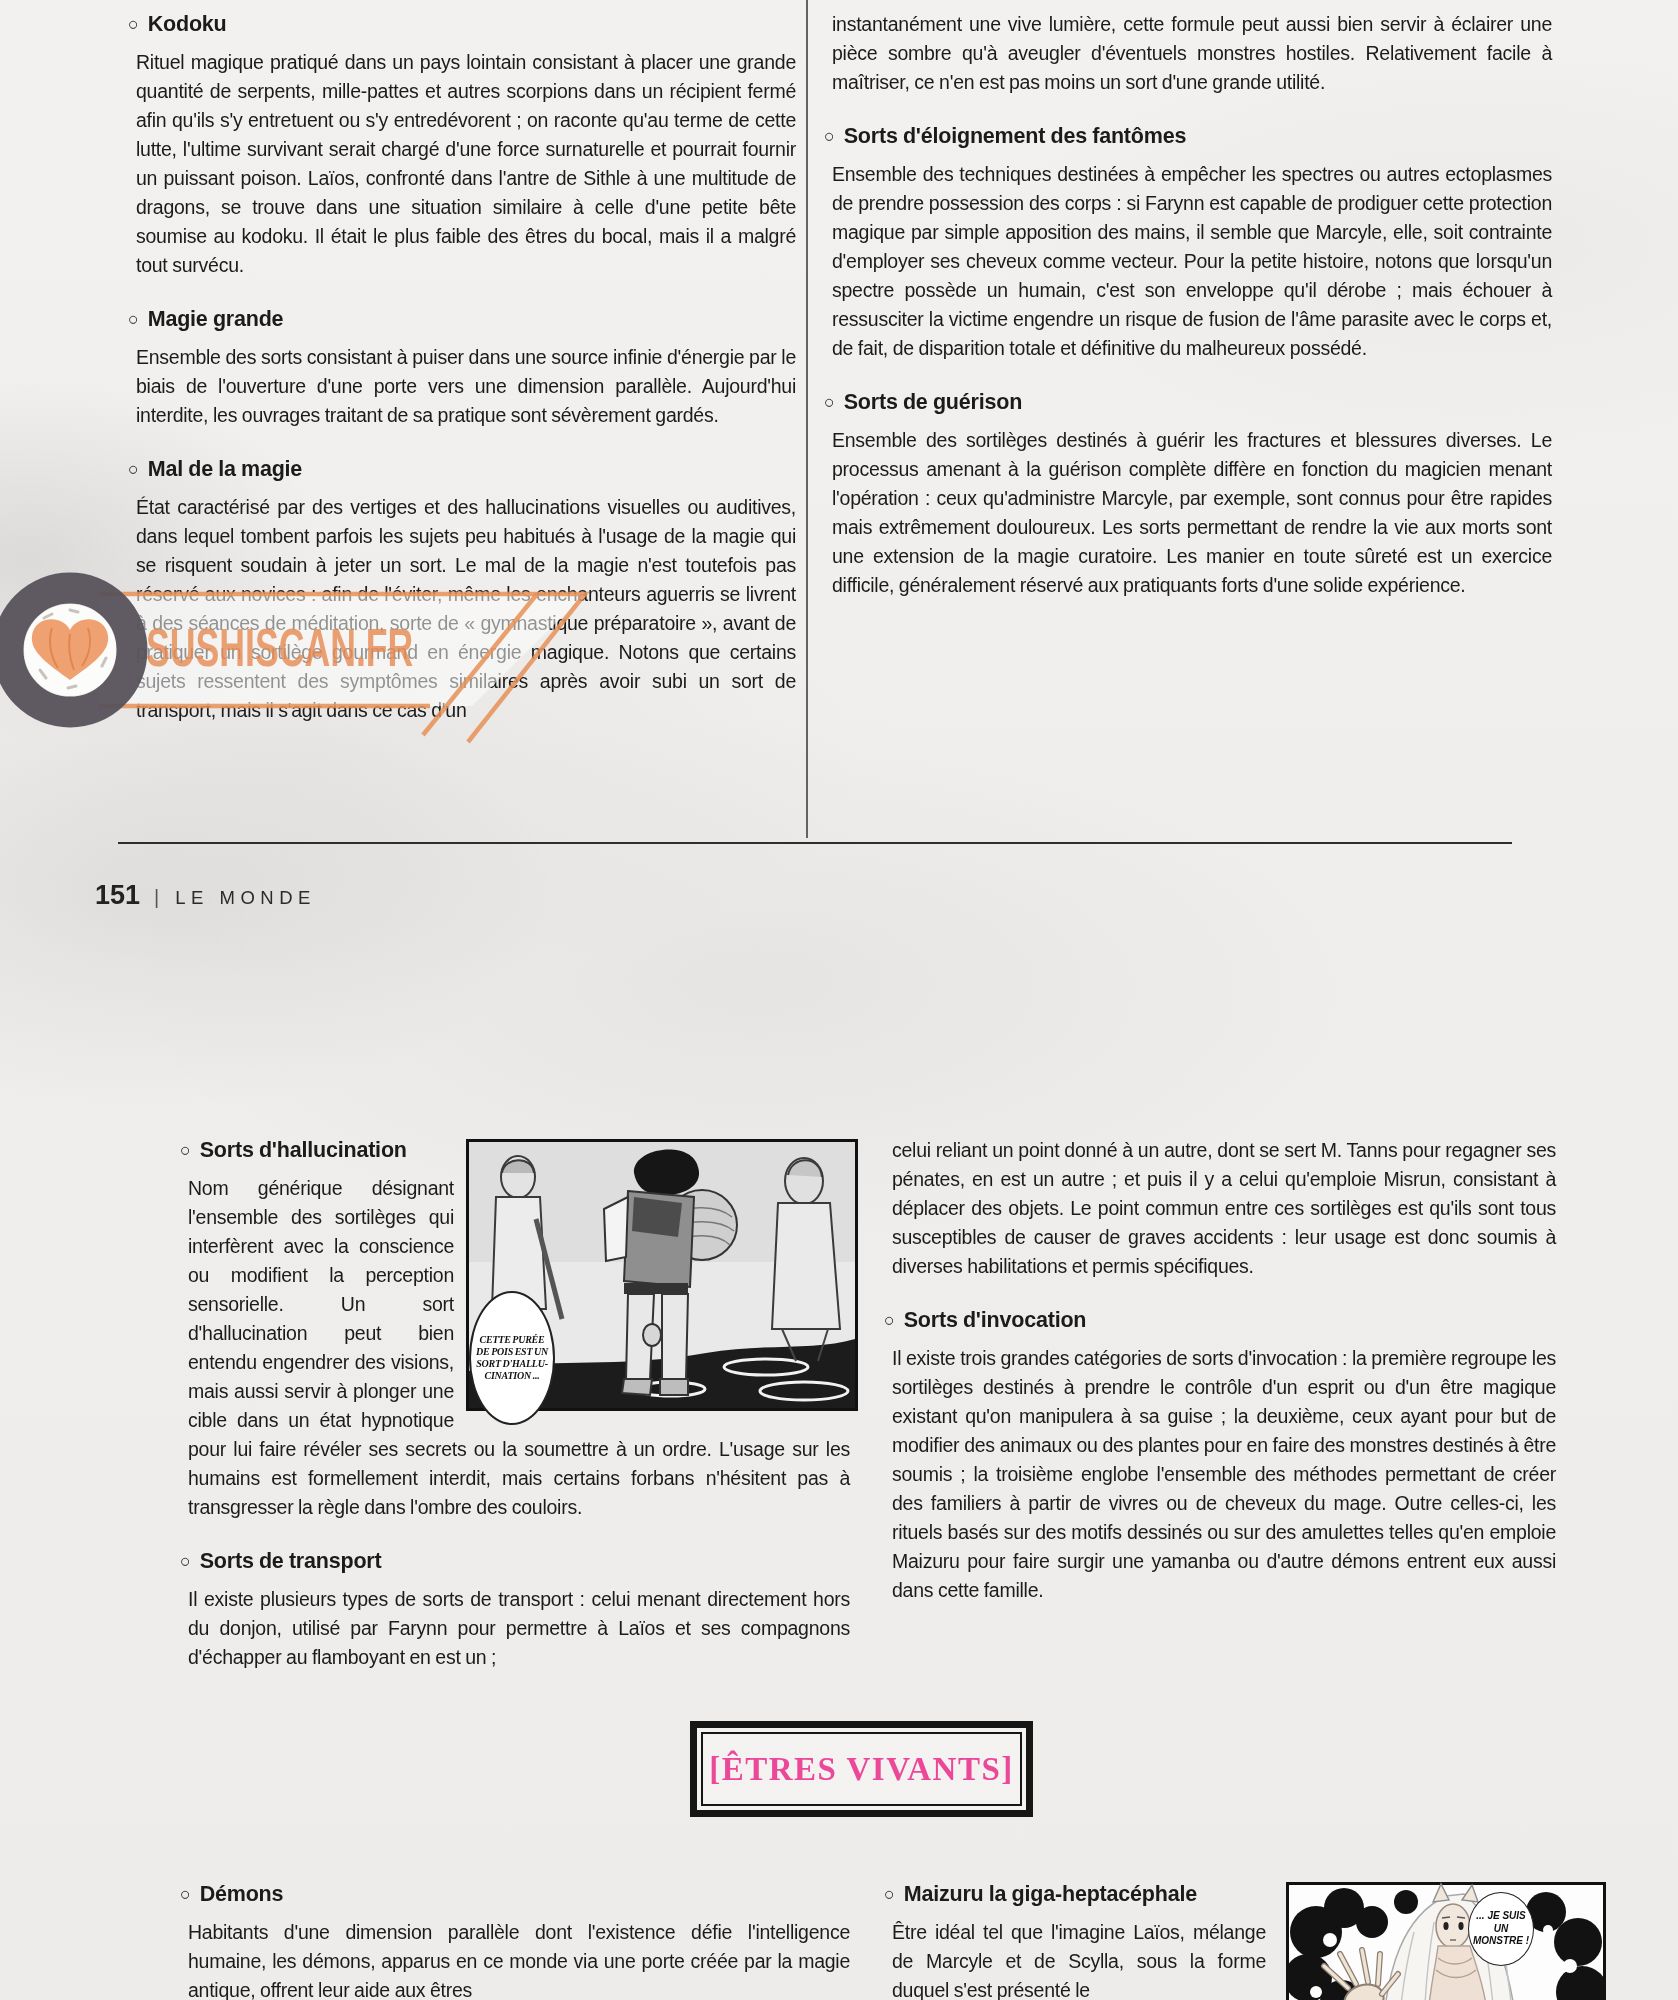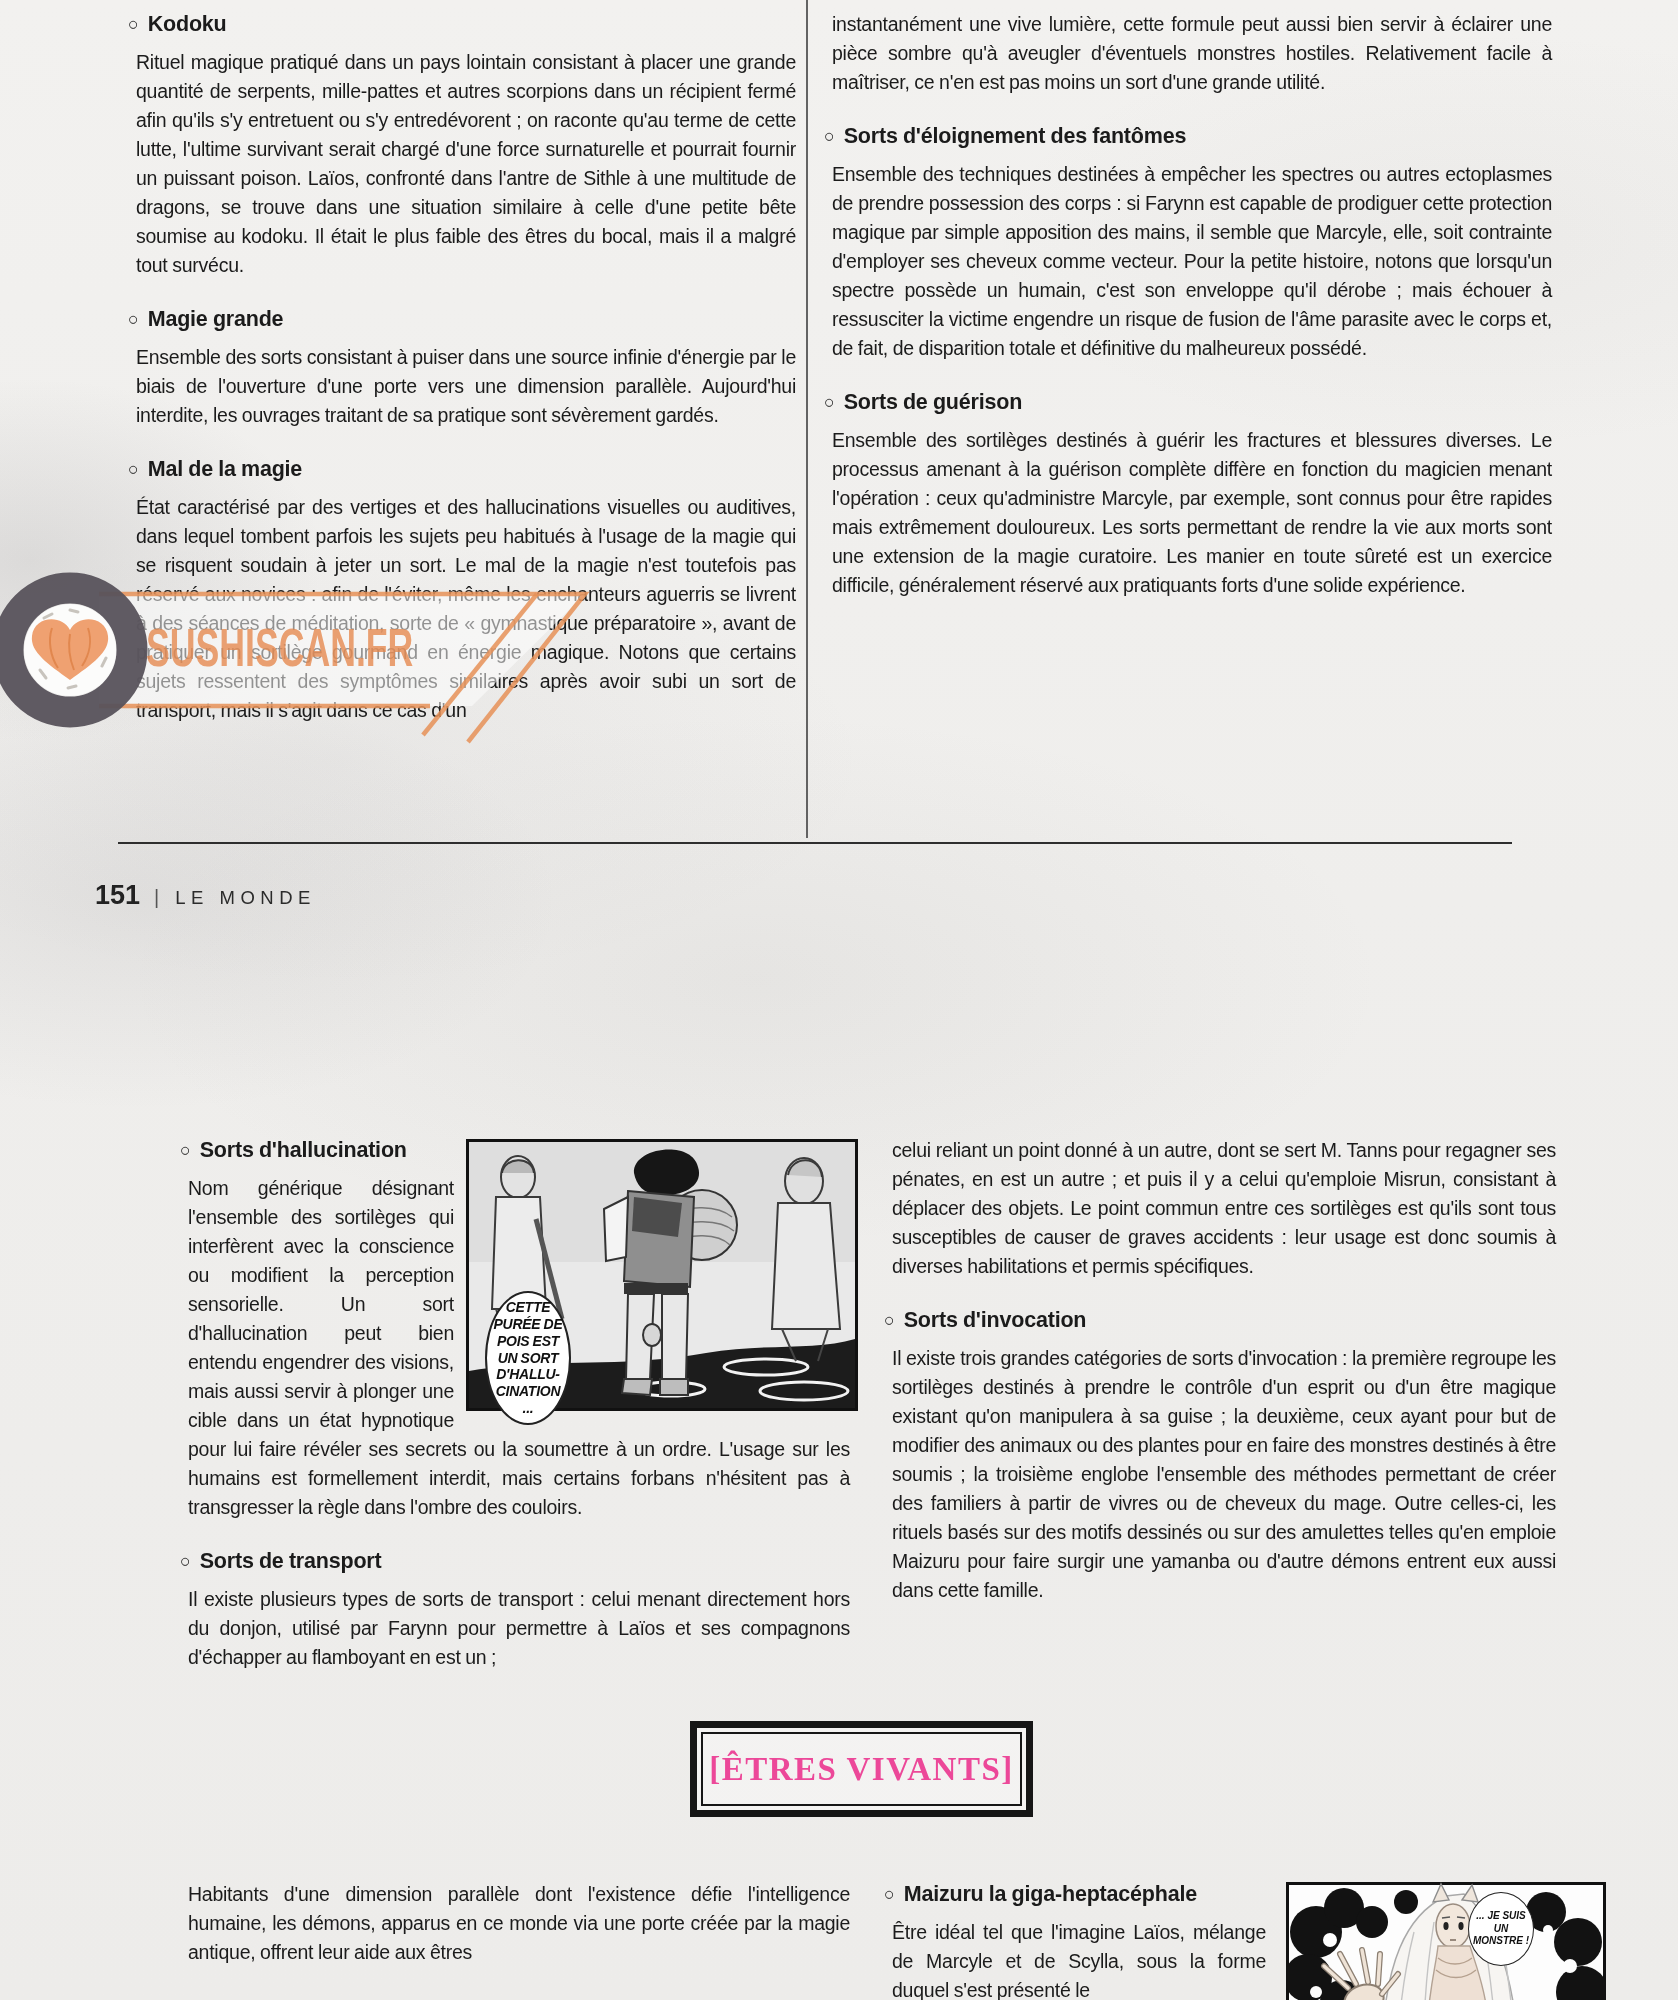--- a/index.html
+++ b/index.html
@@ -25,21 +25,21 @@
   .footer{position:absolute;left:95px;top:880px;display:flex;align-items:baseline;}
   .footer .pgnum{font-size:27px;font-weight:700;color:#222;}
   .footer .sep{font-size:20px;font-weight:300;color:#555;margin:0 16px 0 14px;}
   .footer .sect{font-size:18.5px;letter-spacing:5.5px;color:#2b2b2b;}
   
   .halluc-panel{float:right;width:392px;height:272px;margin:3px 0 8px 12px;position:relative;}
   .panel-frame{width:100%;height:100%;display:block;}
   .speech-bubble{position:absolute;background:#fff;border:2px solid #222;border-radius:50%;
     display:flex;align-items:center;justify-content:center;text-align:center;
     font-weight:700;font-style:italic;color:#111;}
-  .bub-halluc{left:19px;bottom:-14px;width:74px;height:122px;font-size:14px;line-height:1.2;padding:4px;}
+  .bub-halluc{left:3px;bottom:-14px;width:74px;height:122px;font-size:10px;line-height:1.2;padding:4px;font-family:Liberation Serif, serif;}
   .clear-r{clear:right;}
   
   .title-box{position:absolute;left:690px;top:1721px;width:343px;height:96px;box-sizing:border-box;
     border:7px solid #161616;padding:4px;background:rgba(255,255,255,.35);}
   .title-box-inner{width:100%;height:100%;box-sizing:border-box;border:2.5px solid #161616;
     display:flex;align-items:center;justify-content:center;
     font-family:"Liberation Serif",serif;font-weight:700;font-size:33px;letter-spacing:1.5px;color:#ec4899;}
   
   .marcyle-panel{position:absolute;left:1286px;top:1882px;width:320px;height:160px;}
   .bub-marcyle{left:182px;top:10px;width:58px;height:66px;font-size:10px;line-height:1.25;border-width:1.5px;padding:3px;}
@@ -156,20 +156,21 @@
   <p class="para">celui reliant un point donné à un autre, dont se sert M. Tanns pour regagner ses pénates, en est un autre ; et puis il y a celui qu'emploie Misrun, consistant à déplacer des objets. Le point commun entre ces sortilèges est qu'ils sont tous susceptibles de causer de graves accidents : leur usage est donc soumis à diverses habilitations et permis spécifiques.</p>
   <div class="sec-head"><span class="bullet">○</span><span>Sorts d'invocation</span></div>
   <p class="para">Il existe trois grandes catégories de sorts d'invocation : la première regroupe les sortilèges destinés à prendre le contrôle d'un esprit ou d'un être magique existant qu'on manipulera à sa guise ; la deuxième, ceux ayant pour but de modifier des animaux ou des plantes pour en faire des monstres destinés à être soumis ; la troisième englobe l'ensemble des méthodes permettant de créer des familiers à partir de vivres ou de cheveux du mage. Outre celles-ci, les rituels basés sur des motifs dessinés ou sur des amulettes telles qu'en emploie Maizuru pour faire surgir une yamanba ou d'autre démons entrent eux aussi dans cette famille.</p>
 </div>
 
 <div class="title-box">
   <div class="title-box-inner">[ÊTRES VIVANTS]</div>
 </div>
 
 <div class="page-col" style="left:180px;top:1872px;width:678px;">
+  <div class="sec-head first"><span class="bullet">○</span><span>Démons</span></div>
   <p class="para">Habitants d'une dimension parallèle dont l'existence défie l'intelligence humaine, les démons, apparus en ce monde via une porte créée par la magie antique, offrent leur aide aux êtres</p>
 </div>
 
 <div class="page-col" style="left:884px;top:1872px;width:390px;">
   <div class="sec-head first"><span class="bullet">○</span><span>Maizuru la giga-heptacéphale</span></div>
   <p class="para">Être idéal tel que l'imagine Laïos, mélange de Marcyle et de Scylla, sous la forme duquel s'est présenté le</p>
 </div>
 
 <div class="marcyle-panel">
   <svg class="panel-frame" viewBox="0 0 320 160">

